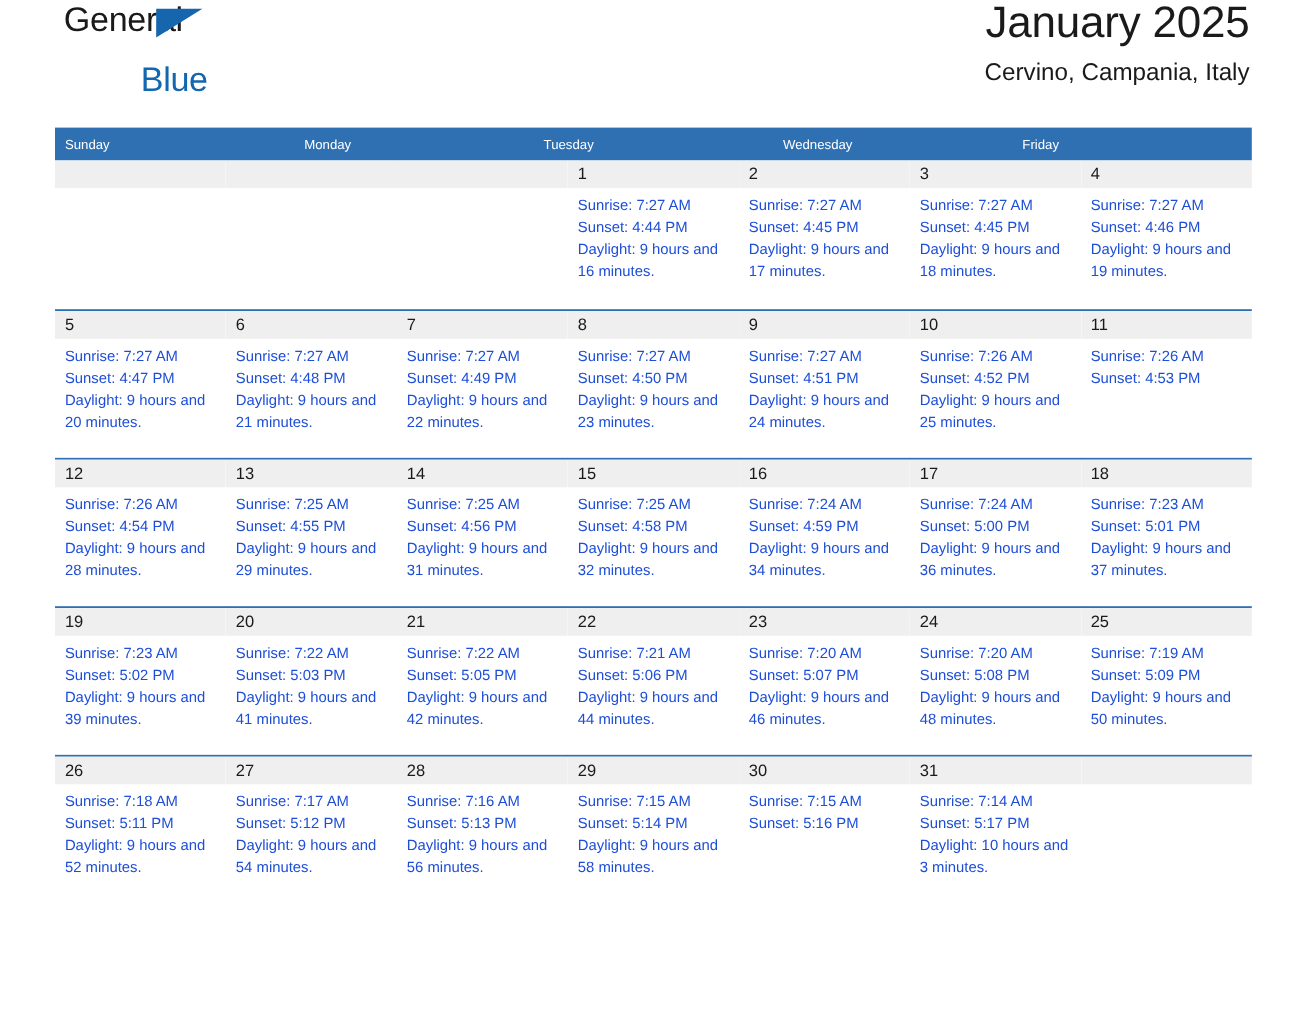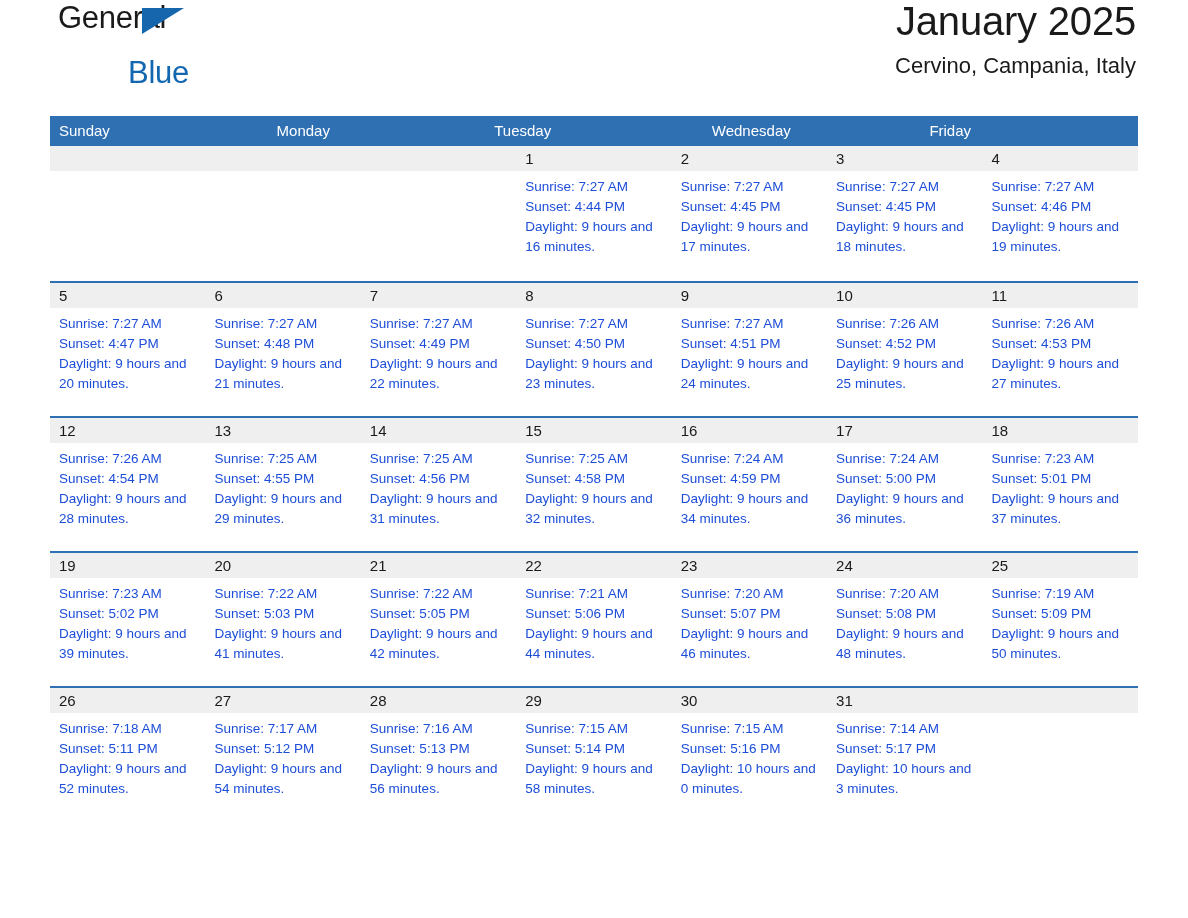--- a/index.html
+++ b/index.html
@@ -92,21 +92,21 @@
   }
 
   .weekday-row {
     display: flex;
     background: #2f70b3;
     height: 30px;
   }
   .weekday {
     flex: 1 1 0;
     color: #ffffff;
-    font-size: 15px;
+    font-size: 12px;
     line-height: 30px;
     padding-left: 9px;
     box-sizing: border-box;
     white-space: nowrap;
     overflow: hidden;
   }
 
   .week-row {
     display: flex;
     border-top: 2px solid #2f70b3;
@@ -292,21 +292,20 @@
               <div class="daylight-line">Daylight: 9 hours and 25 minutes.</div>
             </div>
           </div>
           <div class="day-cell">
             <div class="daynum-band">
               <span class="daynum">11</span>
             </div>
             <div class="day-info">
               <div>Sunrise: 7:26 AM</div>
               <div>Sunset: 4:53 PM</div>
-              <div class="daylight-line">Daylight: 9 hours and 27 minutes.</div>
             </div>
           </div>
         </div>
         <div class="week-row">
           <div class="day-cell">
             <div class="daynum-band">
               <span class="daynum">12</span>
             </div>
             <div class="day-info">
               <div>Sunrise: 7:26 AM</div>
@@ -488,21 +487,20 @@
               <div class="daylight-line">Daylight: 9 hours and 58 minutes.</div>
             </div>
           </div>
           <div class="day-cell">
             <div class="daynum-band">
               <span class="daynum">30</span>
             </div>
             <div class="day-info">
               <div>Sunrise: 7:15 AM</div>
               <div>Sunset: 5:16 PM</div>
-              <div class="daylight-line">Daylight: 10 hours and 0 minutes.</div>
             </div>
           </div>
           <div class="day-cell">
             <div class="daynum-band">
               <span class="daynum">31</span>
             </div>
             <div class="day-info">
               <div>Sunrise: 7:14 AM</div>
               <div>Sunset: 5:17 PM</div>
               <div class="daylight-line">Daylight: 10 hours and 3 minutes.</div>

